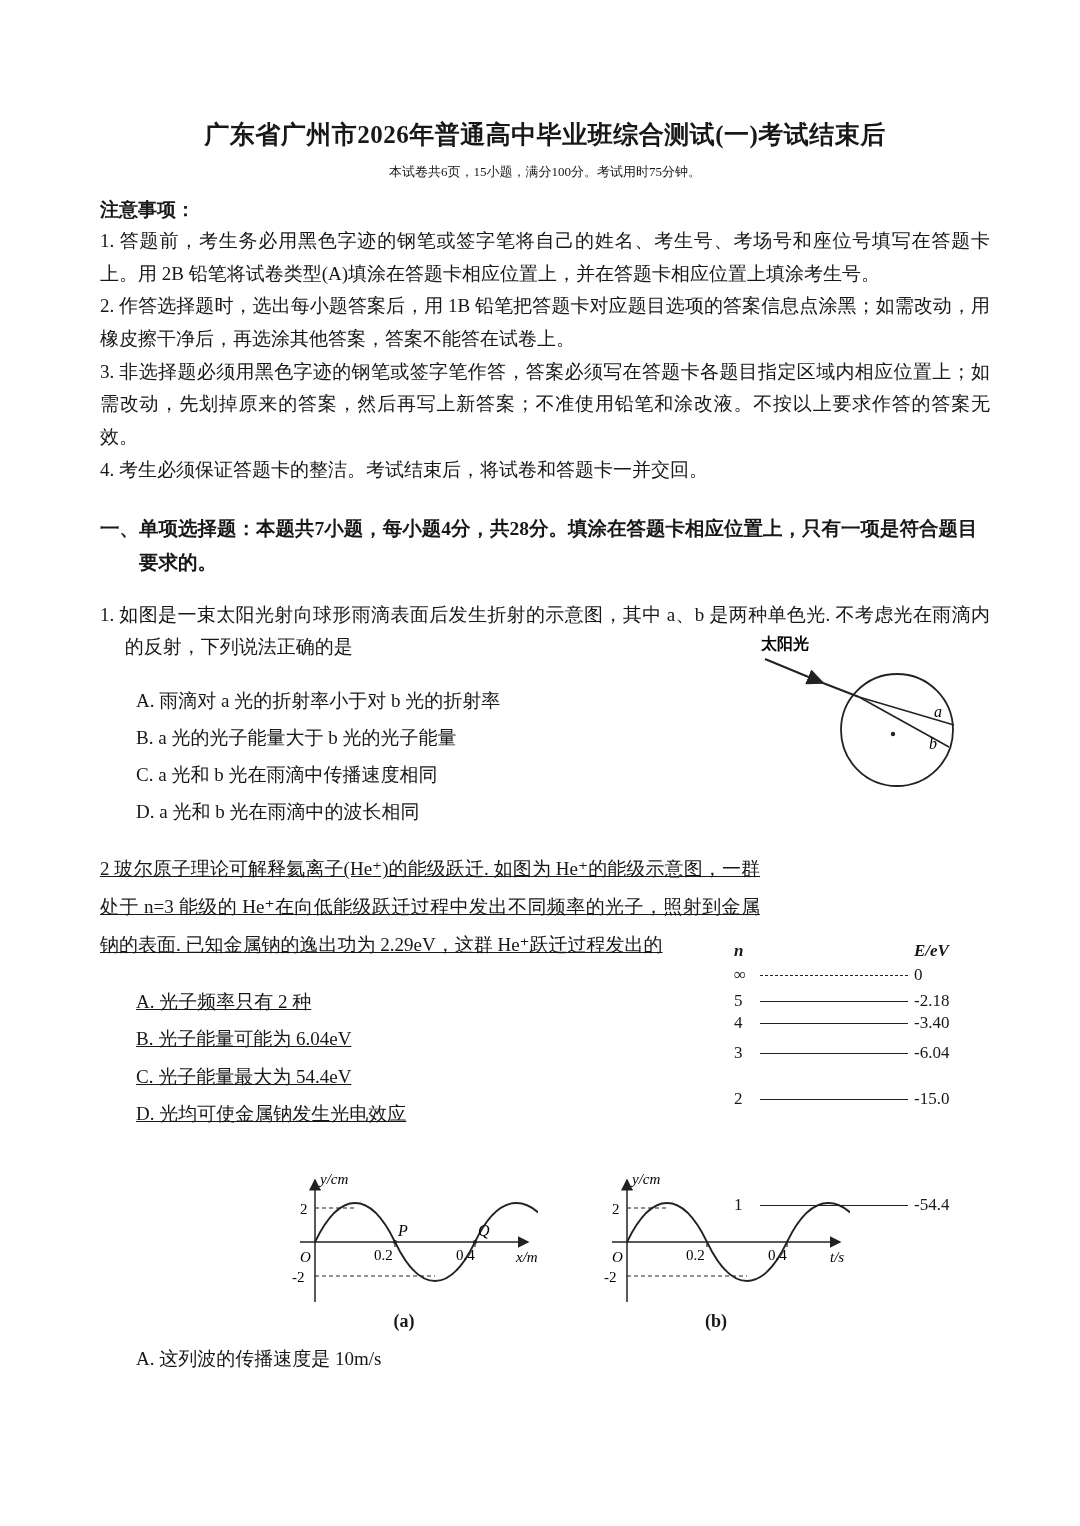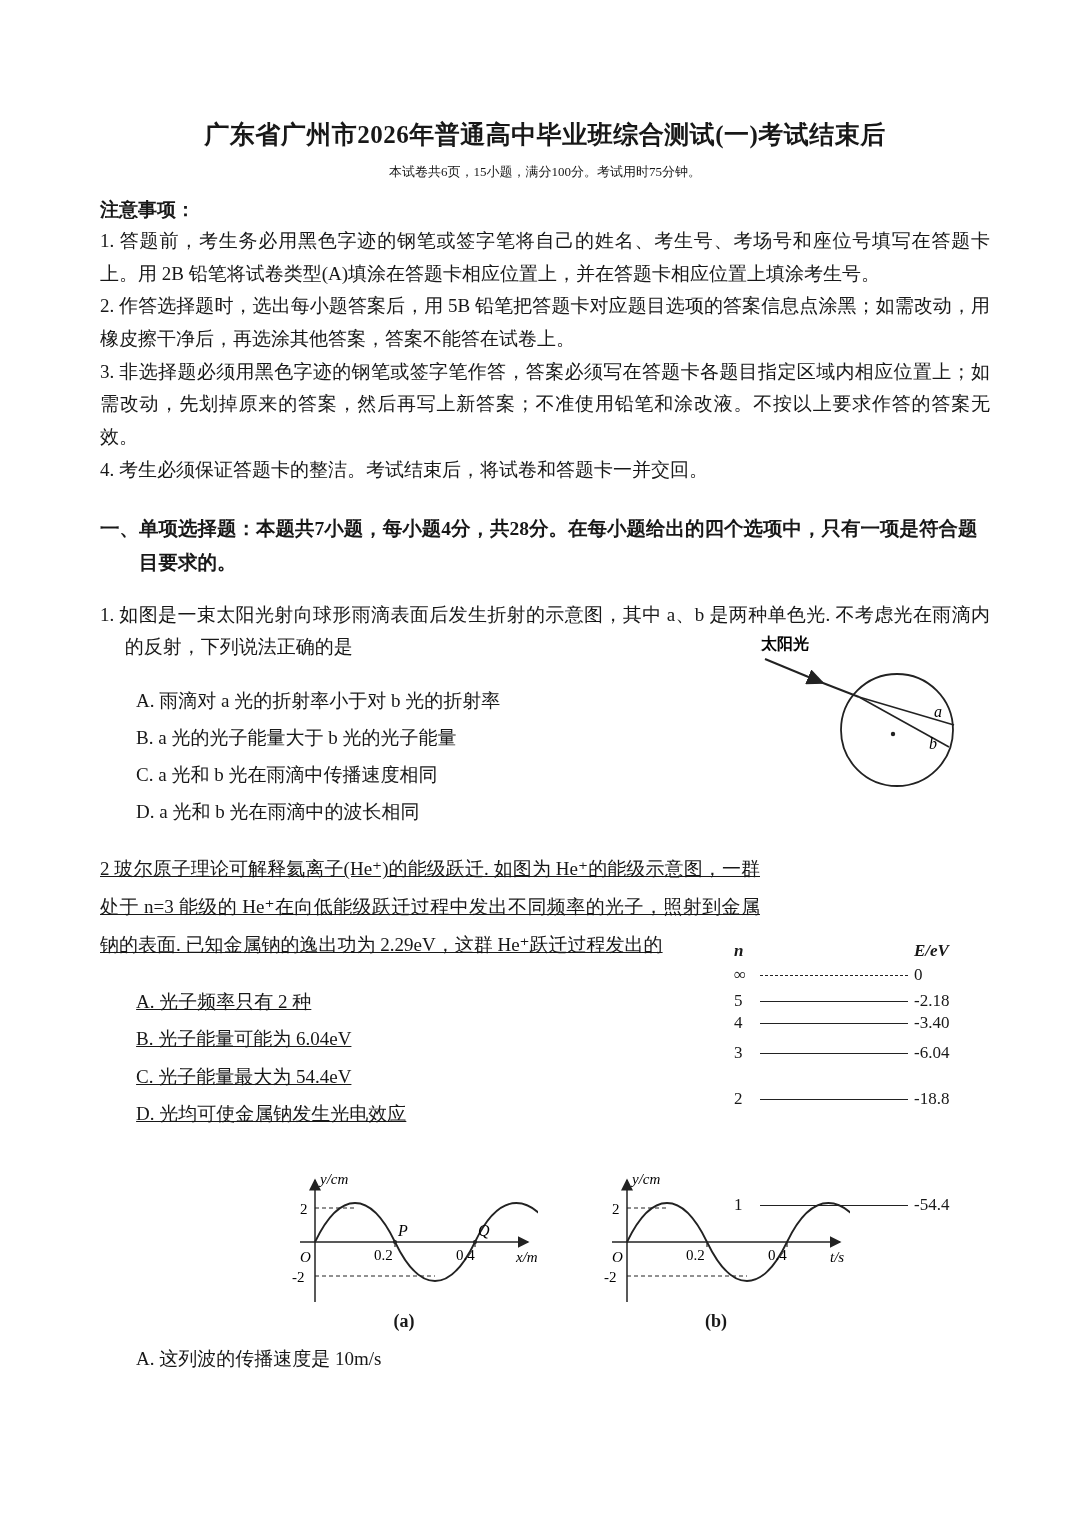--- a/index.html
+++ b/index.html
@@ -56,25 +56,25 @@
 </head>
 <body>
 
 <div class="page">
 
   <h1 class="title">广东省广州市2026年普通高中毕业班综合测试(一)考试结束后</h1>
   <p class="subtitle">本试卷共6页，15小题，满分100分。考试用时75分钟。</p>
 
   <p class="notice-heading">注意事项：</p>
   <p class="notice-item">1. 答题前，考生务必用黑色字迹的钢笔或签字笔将自己的姓名、考生号、考场号和座位号填写在答题卡上。用 2B 铅笔将试卷类型(A)填涂在答题卡相应位置上，并在答题卡相应位置上填涂考生号。</p>
-  <p class="notice-item">2. 作答选择题时，选出每小题答案后，用 5B 铅笔把答题卡对应题目选项的答案信息点涂黑；如需改动，用橡皮擦干净后，再选涂其他答案，答案不能答在试卷上。</p>
+  <p class="notice-item">2. 作答选择题时，选出每小题答案后，用 1B 铅笔把答题卡对应题目选项的答案信息点涂黑；如需改动，用橡皮擦干净后，再选涂其他答案，答案不能答在试卷上。</p>
   <p class="notice-item">3. 非选择题必须用黑色字迹的钢笔或签字笔作答，答案必须写在答题卡各题目指定区域内相应位置上；如需改动，先划掉原来的答案，然后再写上新答案；不准使用铅笔和涂改液。不按以上要求作答的答案无效。</p>
   <p class="notice-item">4. 考生必须保证答题卡的整洁。考试结束后，将试卷和答题卡一并交回。</p>
 
-  <p class="section-heading">一、单项选择题：本题共7小题，每小题4分，共28分。在每小题给出的四个选项中，只有一项是符合题目要求的。</p>
+  <p class="section-heading">一、单项选择题：本题共7小题，每小题4分，共28分。填涂在答题卡相应位置上，只有一项是符合题目要求的。</p>
 
   <div class="question q1">
     <p class="stem" style="width: 100%;">1. 如图是一束太阳光射向球形雨滴表面后发生折射的示意图，其中 a、b 是两种单色光. 不考虑光在雨滴内的反射，下列说法正确的是</p>
     <div class="options" style="width: 560px;">
       <div class="option">A. 雨滴对 a 光的折射率小于对 b 光的折射率</div>
       <div class="option">B. a 光的光子能量大于 b 光的光子能量</div>
       <div class="option">C. a 光和 b 光在雨滴中传播速度相同</div>
       <div class="option">D. a 光和 b 光在雨滴中的波长相同</div>
     </div>
 
@@ -133,21 +133,21 @@
         <span class="ed-e">-3.40</span>
       </div>
       <div class="ed-row" style="top:102px;">
         <span class="ed-n">3</span>
         <span class="ed-line"></span>
         <span class="ed-e">-6.04</span>
       </div>
       <div class="ed-row" style="top:148px;">
         <span class="ed-n">2</span>
         <span class="ed-line"></span>
-        <span class="ed-e">-18.8</span>
+        <span class="ed-e">-15.0</span>
       </div>
       <div class="ed-row" style="top:254px;">
         <span class="ed-n">1</span>
         <span class="ed-line"></span>
         <span class="ed-e">-54.4</span>
       </div>
     </div>
   </div>
 
   <div class="question q3">

